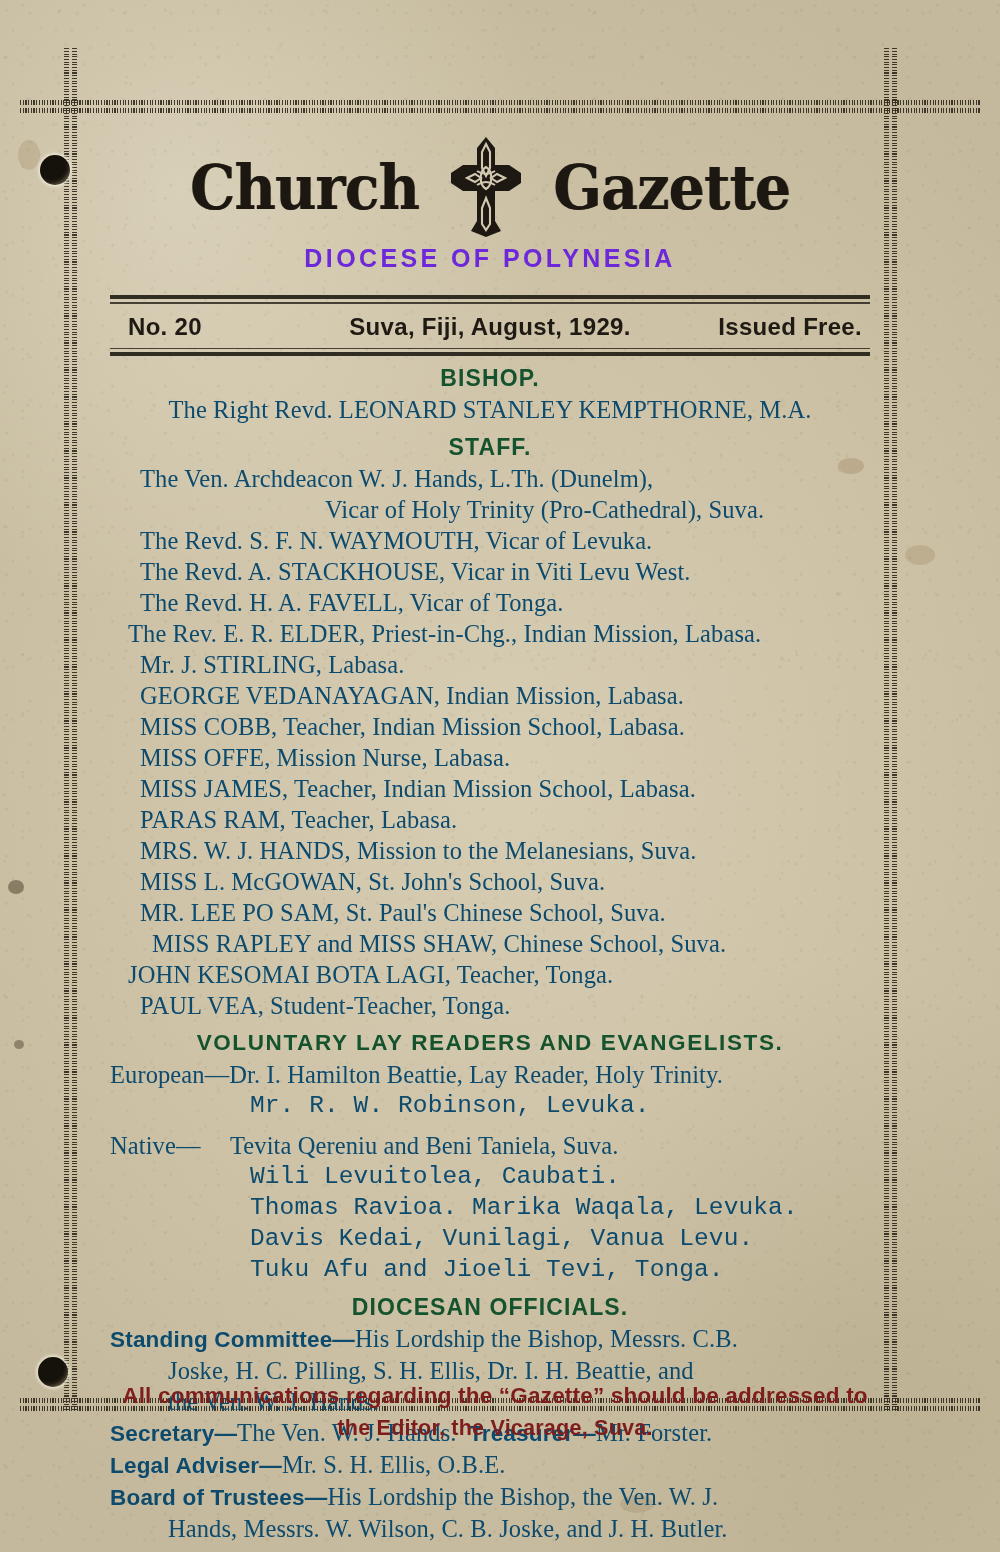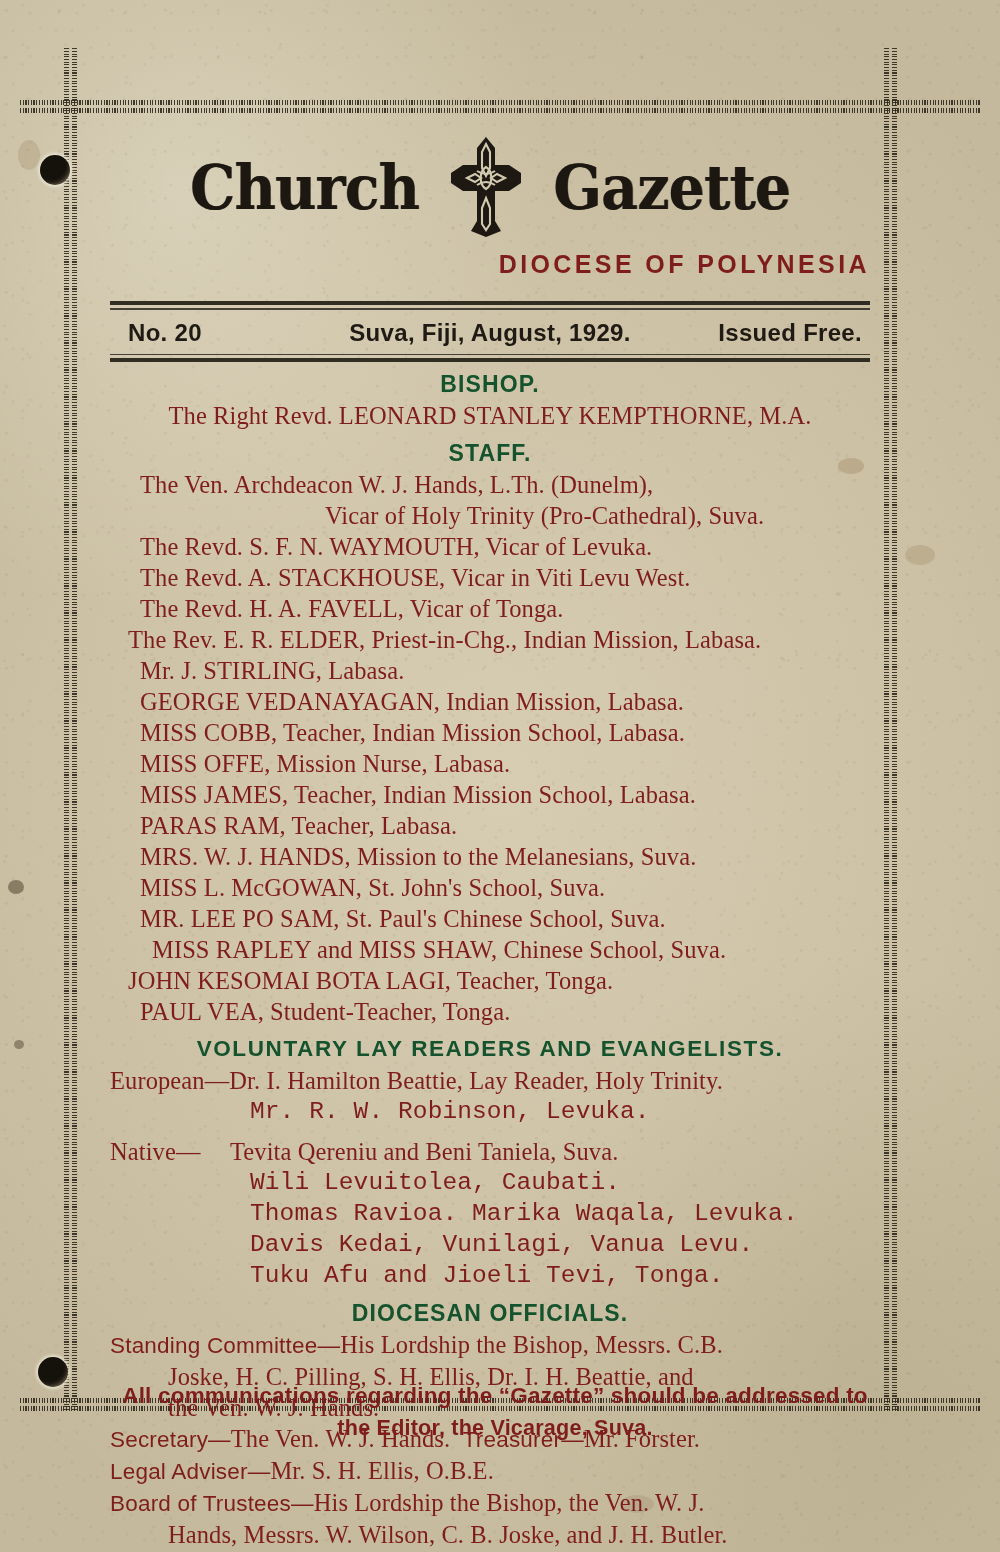--- a/index.html
+++ b/index.html
@@ -66,22 +66,22 @@
   }
   .mast-word{
     font-family:"DejaVu Serif",serif;font-weight:700;
     font-size:62px;letter-spacing:-1px;color:#1c1710;
     transform:scaleX(.92);
     text-shadow:.6px 0 0 rgba(28,23,16,.55),-.5px .4px 0 rgba(28,23,16,.35);
   }
   .gothic{font-family:"DejaVu Serif",serif;}
   .cross{width:86px;height:104px;display:block;flex:0 0 auto;margin:0 6px;}
   .diocese{
-    text-align:right;font-family:"Liberation Sans",sans-serif;font-weight:700;
-    font-size:25px;letter-spacing:3.4px;color:#7f1d1d;margin-top:8px;
+    text-align:center;font-family:"Liberation Sans",sans-serif;font-weight:700;
+    font-size:25px;letter-spacing:3.4px;color:#6d28d9;margin-top:2px;
   }
   .rule-top{margin-top:22px;}
   .rule-thick{height:4px;background:#241f16;opacity:.92;}
   .rule-thin{height:1.6px;background:#2d2720;opacity:.85;}
   .gap3{height:3px;}
   .issueline{
     display:flex;align-items:baseline;
     font-family:"Liberation Sans",sans-serif;font-weight:700;
     font-size:24px;color:#1f1a13;letter-spacing:.3px;
     padding:9px 0 7px 0;
@@ -89,32 +89,32 @@
   .issue-no{width:205px;padding-left:18px;box-sizing:border-box;}
   .issue-mid{flex:1;text-align:center;}
   .issue-free{width:205px;text-align:right;padding-right:8px;box-sizing:border-box;}
   
   .sec-head{
     text-align:center;font-family:"Liberation Sans",sans-serif;font-weight:700;
     color:#14532d;font-size:23px;letter-spacing:1.1px;margin:9px 0 2px;
   }
   .sec-head.wide{letter-spacing:1.6px;font-size:22.5px;margin:9px 0 3px;}
   .ln{
-    font-family:"Liberation Serif",serif;font-size:24.5px;color:#7f1d1d;
+    font-family:"Liberation Serif",serif;font-size:24.5px;color:#0c4a6e;
     line-height:31px;white-space:nowrap;letter-spacing:.1px;
   }
   .ln.ctr{text-align:center;}
   .ind1{padding-left:18px;}
   .ind2{padding-left:30px;}
   .ind3{padding-left:42px;}
   .ind-v{padding-left:215px;}
   .ind-hang{padding-left:58px;}
   .ind-nat{padding-left:140px;font-family:Liberation Mono, monospace;}
   .gapsm{height:9px;}
-  .lbl{font-family:"Liberation Sans",sans-serif;font-weight:400;font-size:22.5px;letter-spacing:.2px;}
+  .lbl{font-family:"Liberation Sans",sans-serif;font-weight:700;font-size:22.5px;letter-spacing:.2px;}
   .nat-key{display:inline-block;width:120px;}
   
   #footer{
     position:absolute;left:100px;width:790px;top:1380px;text-align:center;
     font-family:"Liberation Sans",sans-serif;font-weight:700;font-size:22.5px;
     color:#7f1d1d;line-height:32px;letter-spacing:.2px;
   }
   .f2{transform:scaleX(.96);}
 </style>
 </head>

